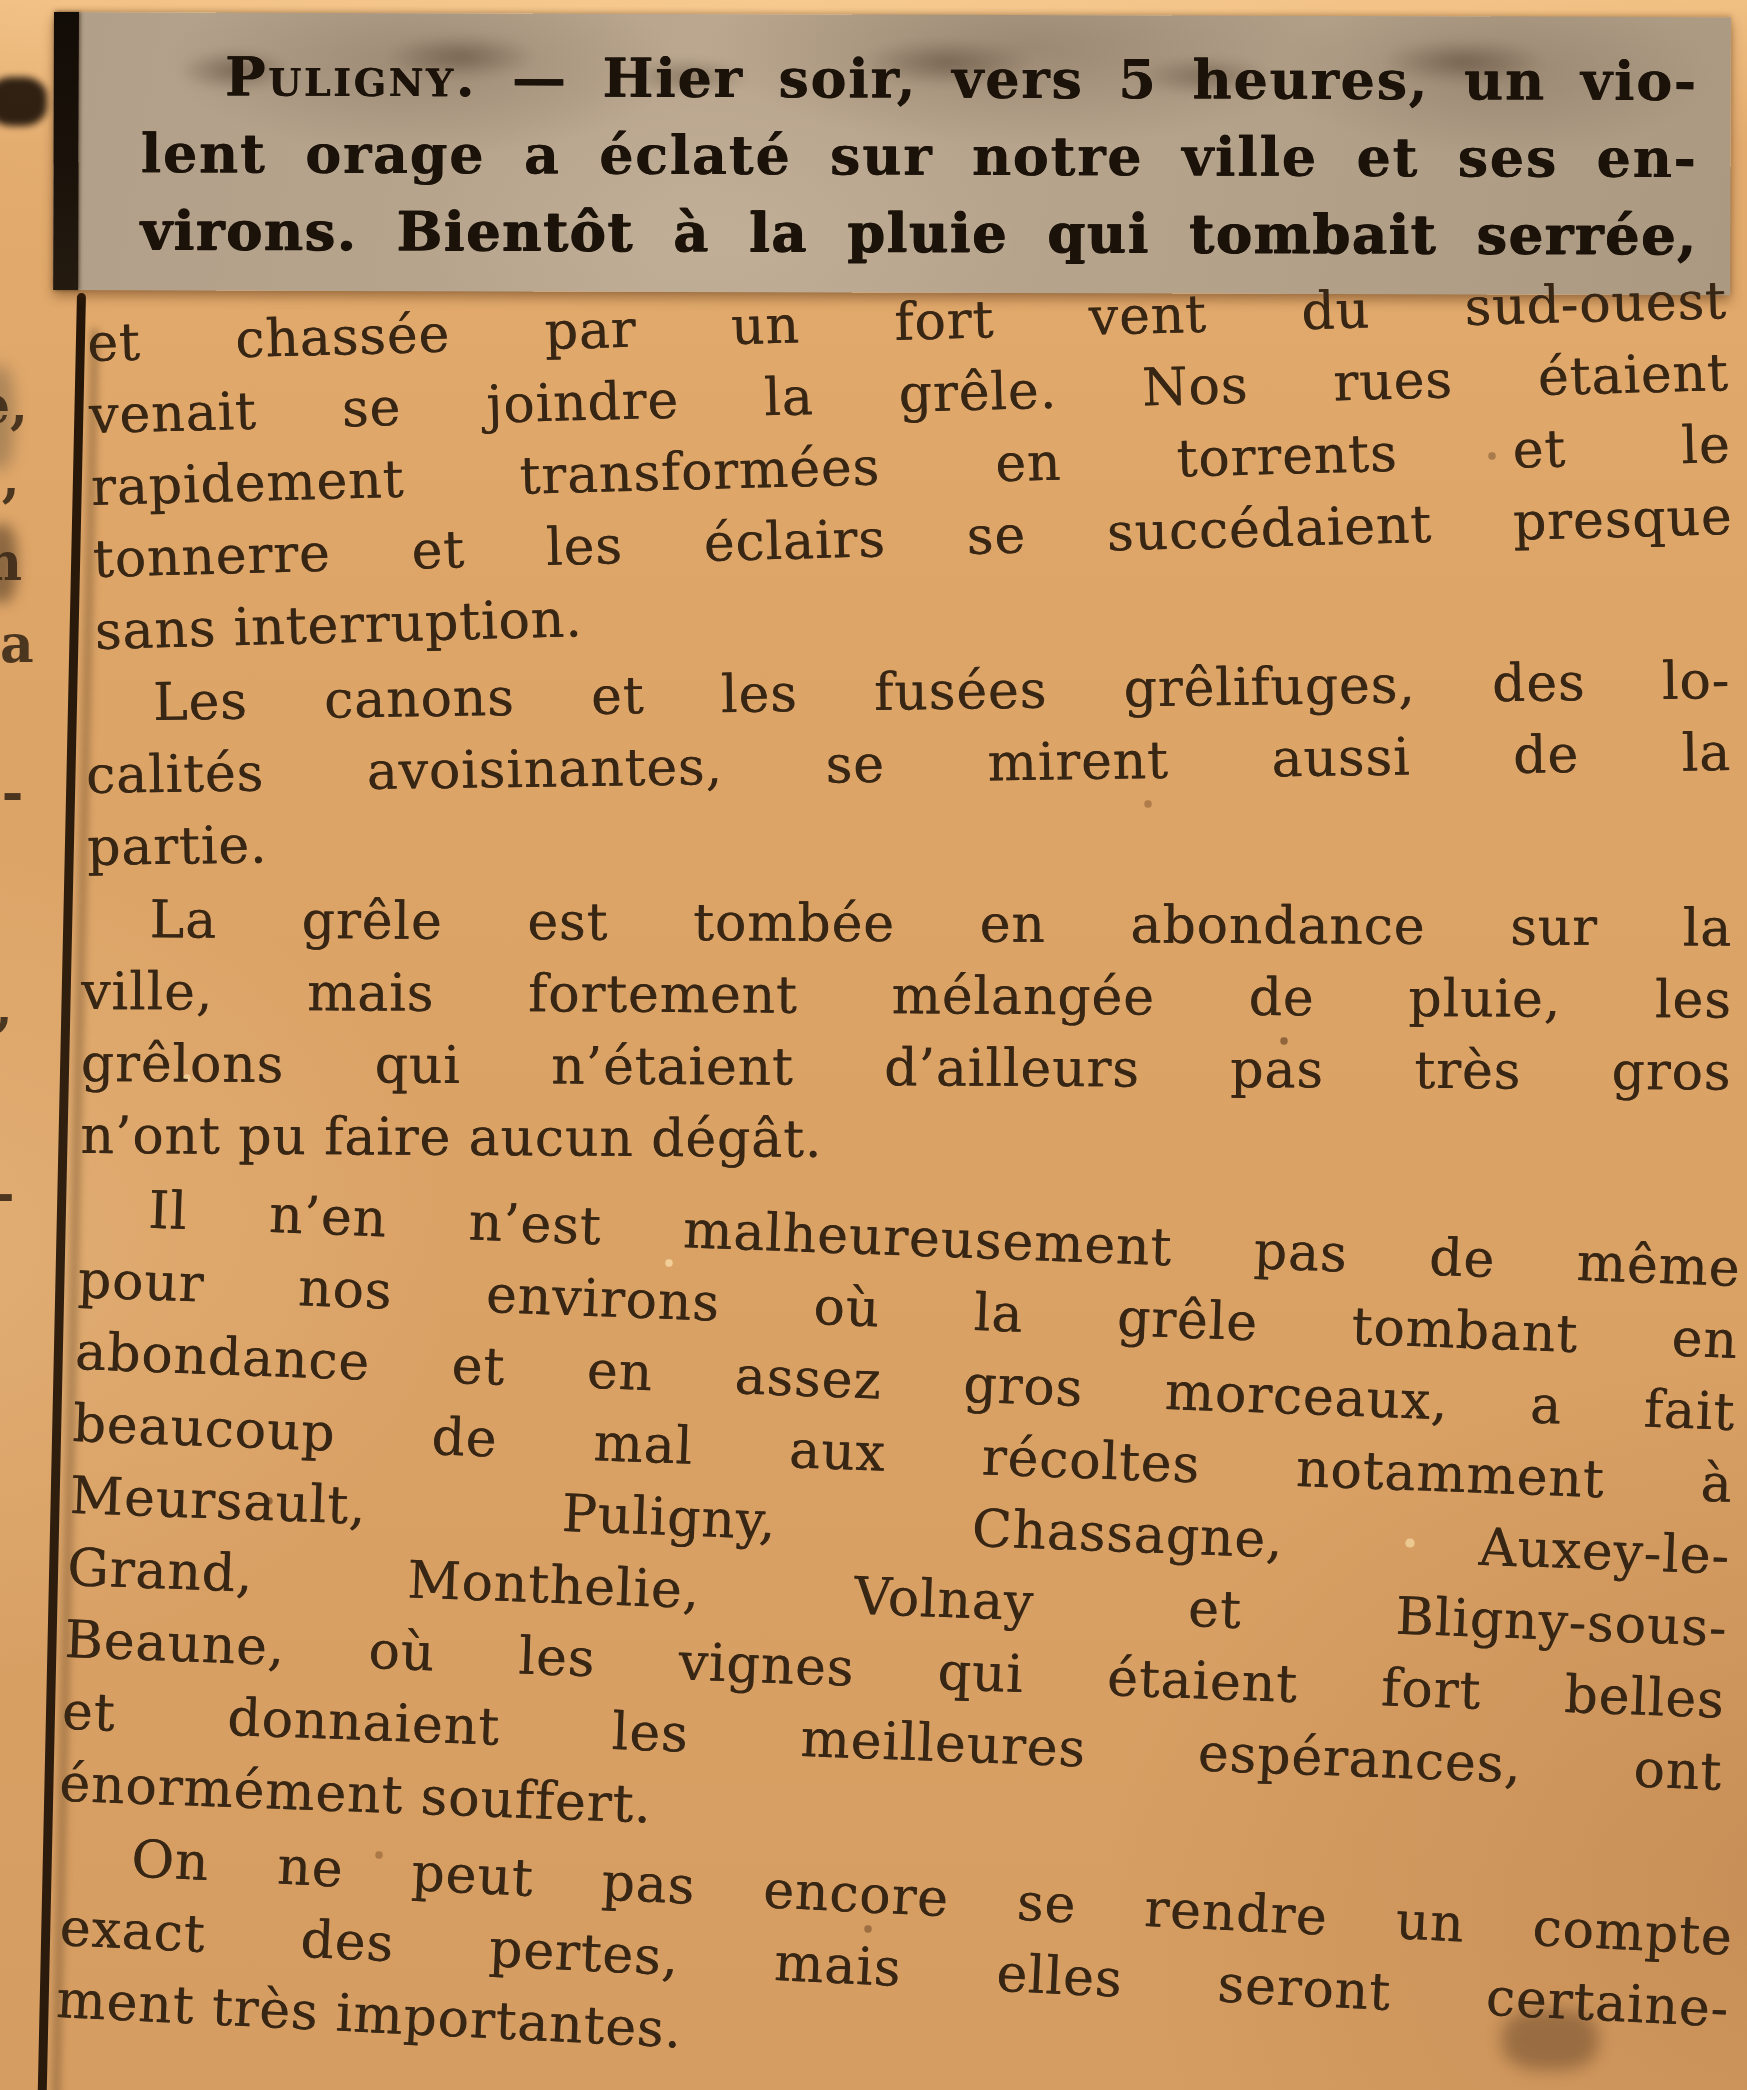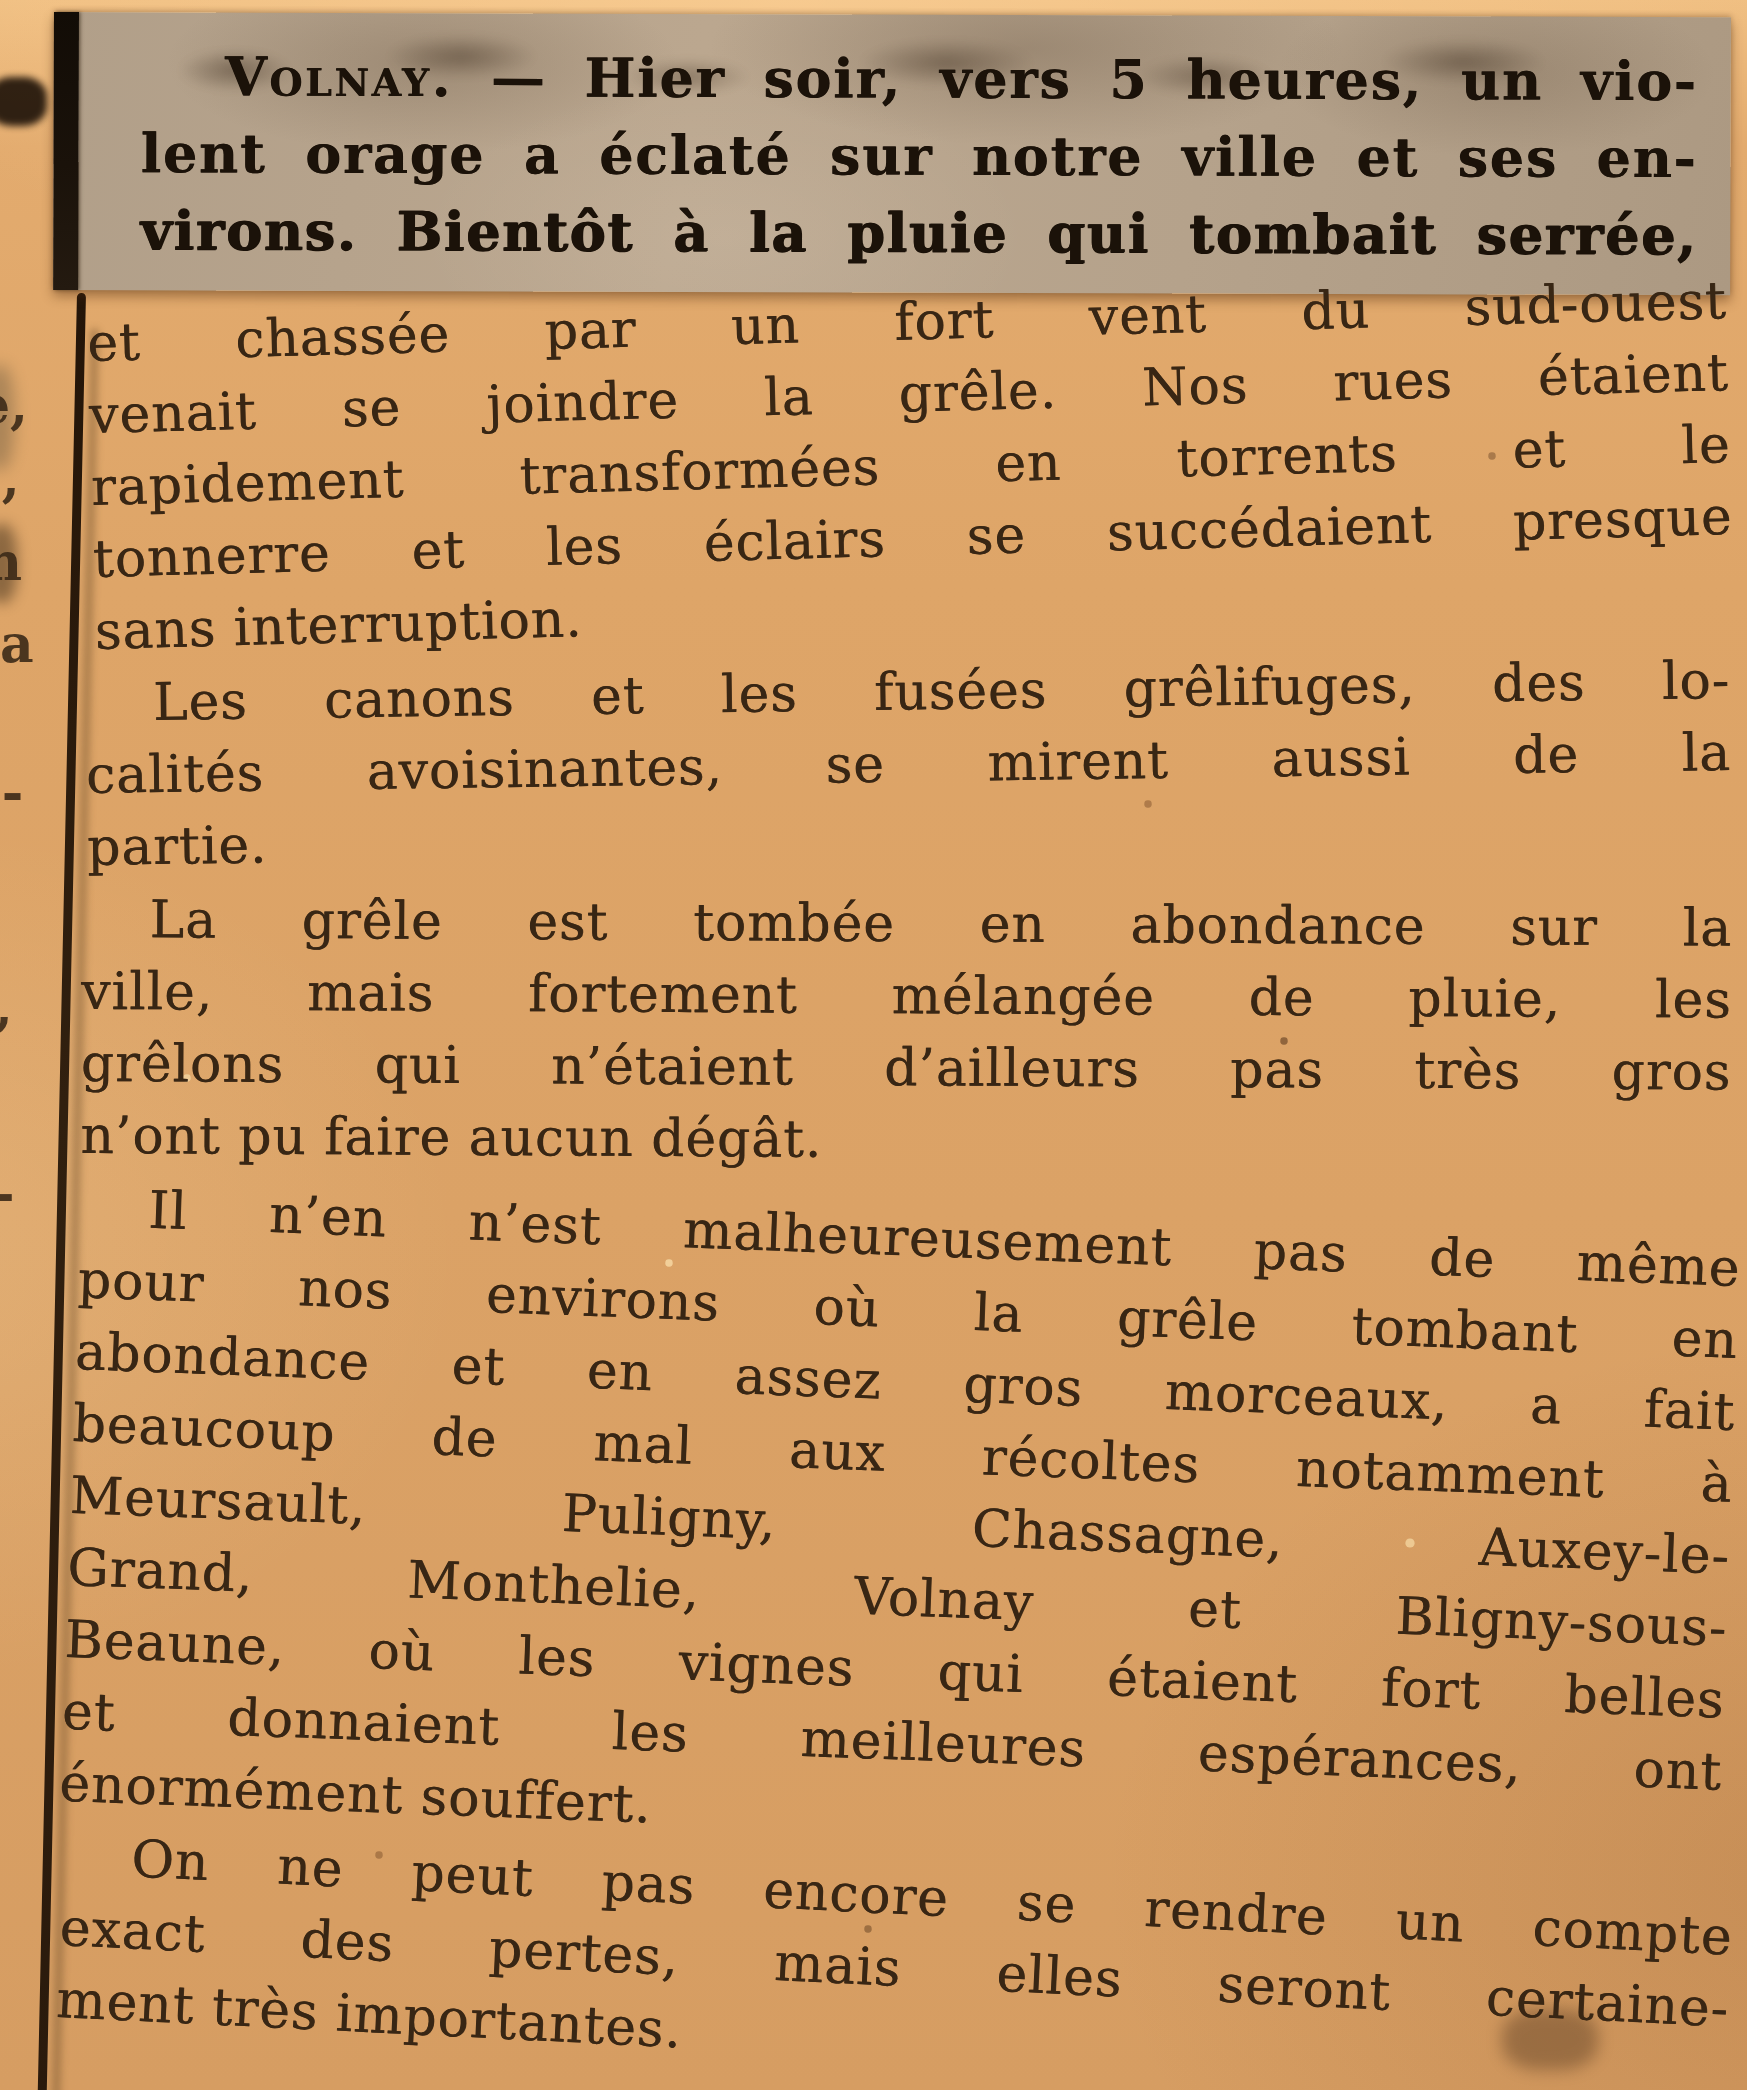--- a/index.html
+++ b/index.html
@@ -128,21 +128,21 @@
   <span class="frag f4">-</span>
   <span class="frag f5">,</span>
   <span class="frag f6">-</span>
 
   <div class="rule"></div>
 
   <div class="strip">
     <div class="strip-bar"></div>
     <div class="strip-ghost"></div>
     <div class="strip-text">
-      <div class="hline first"><span class="smallcaps">Volnay.</span><span> — Hier soir, vers 5 heures, un vio-</span></div>
+      <div class="hline first"><span class="smallcaps">Puligny.</span><span> — Hier soir, vers 5 heures, un vio-</span></div>
       <div class="hline">lent orage a éclaté sur notre ville et ses en-</div>
       <div class="hline heavy">virons. Bientôt à la pluie qui tombait serrée,</div>
     </div>
   </div>
 
   <div class="article">
 
     <div class="para r0">
       <div class="line">et chassée par un fort vent du sud-ouest</div>
       <div class="line">venait se joindre la grêle. Nos rues étaient</div>

